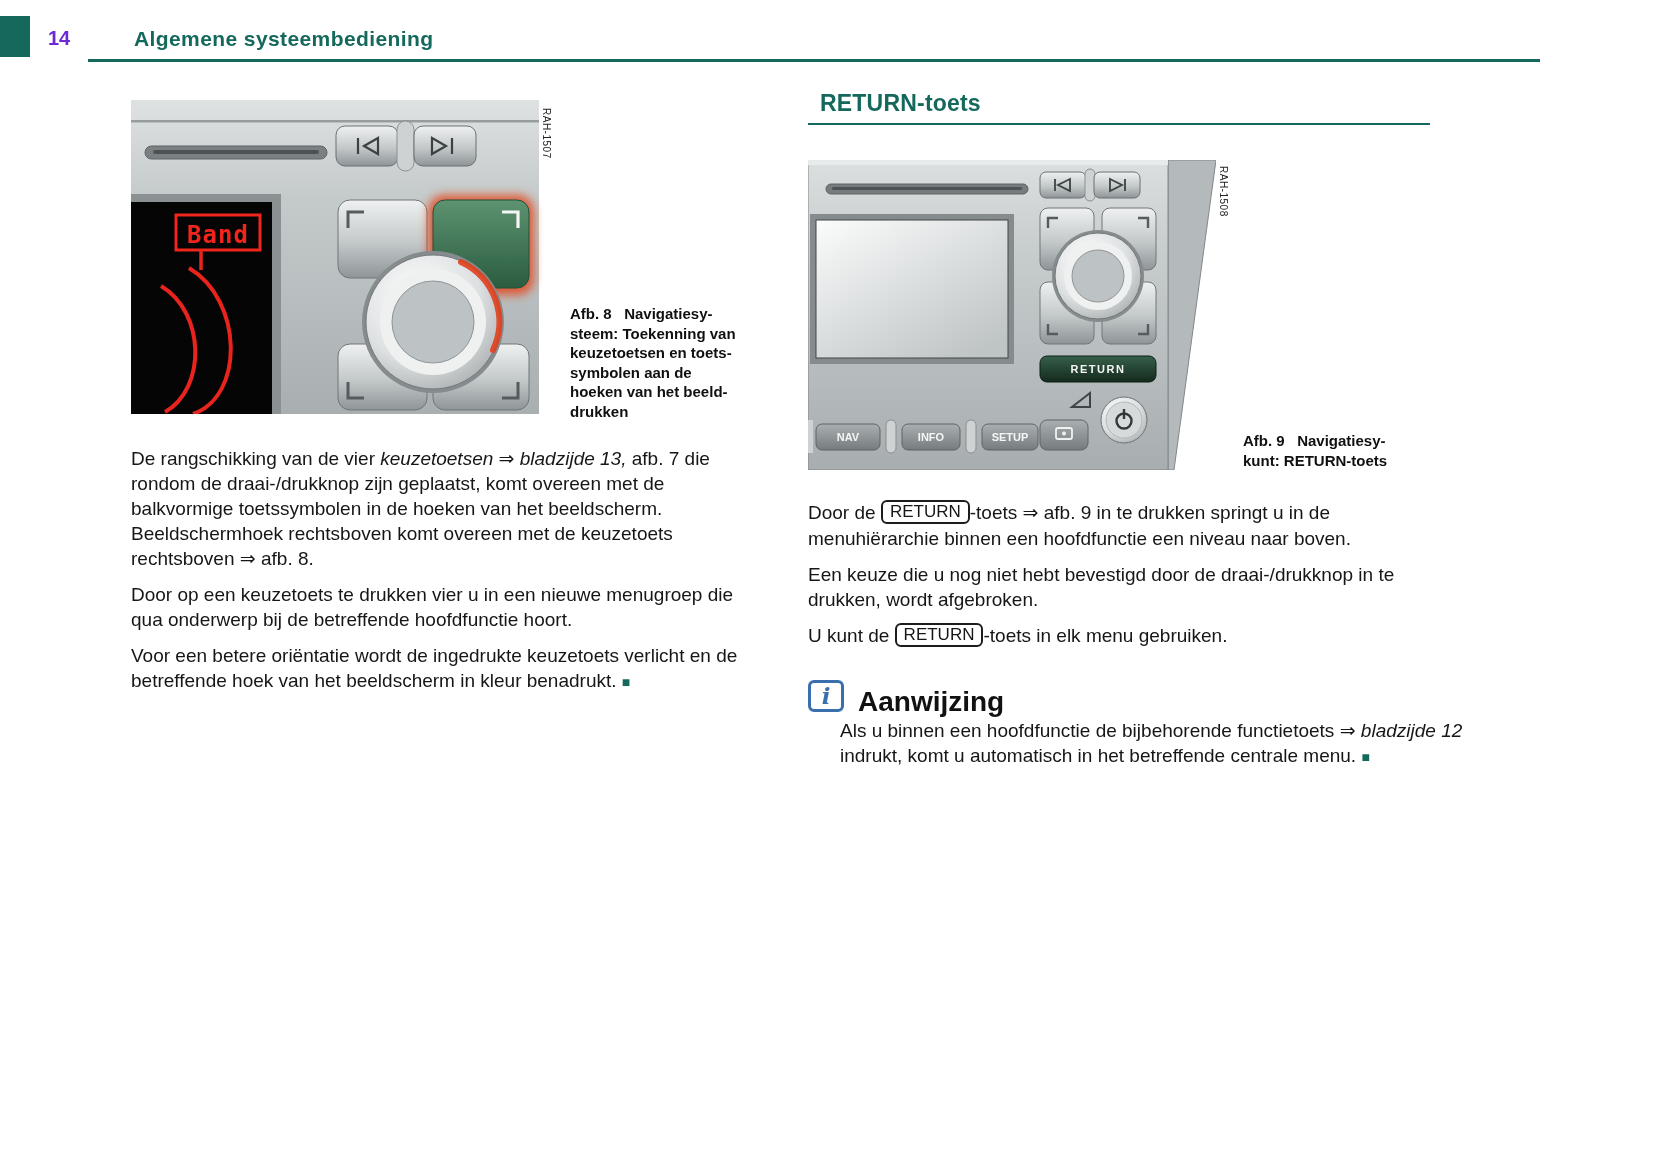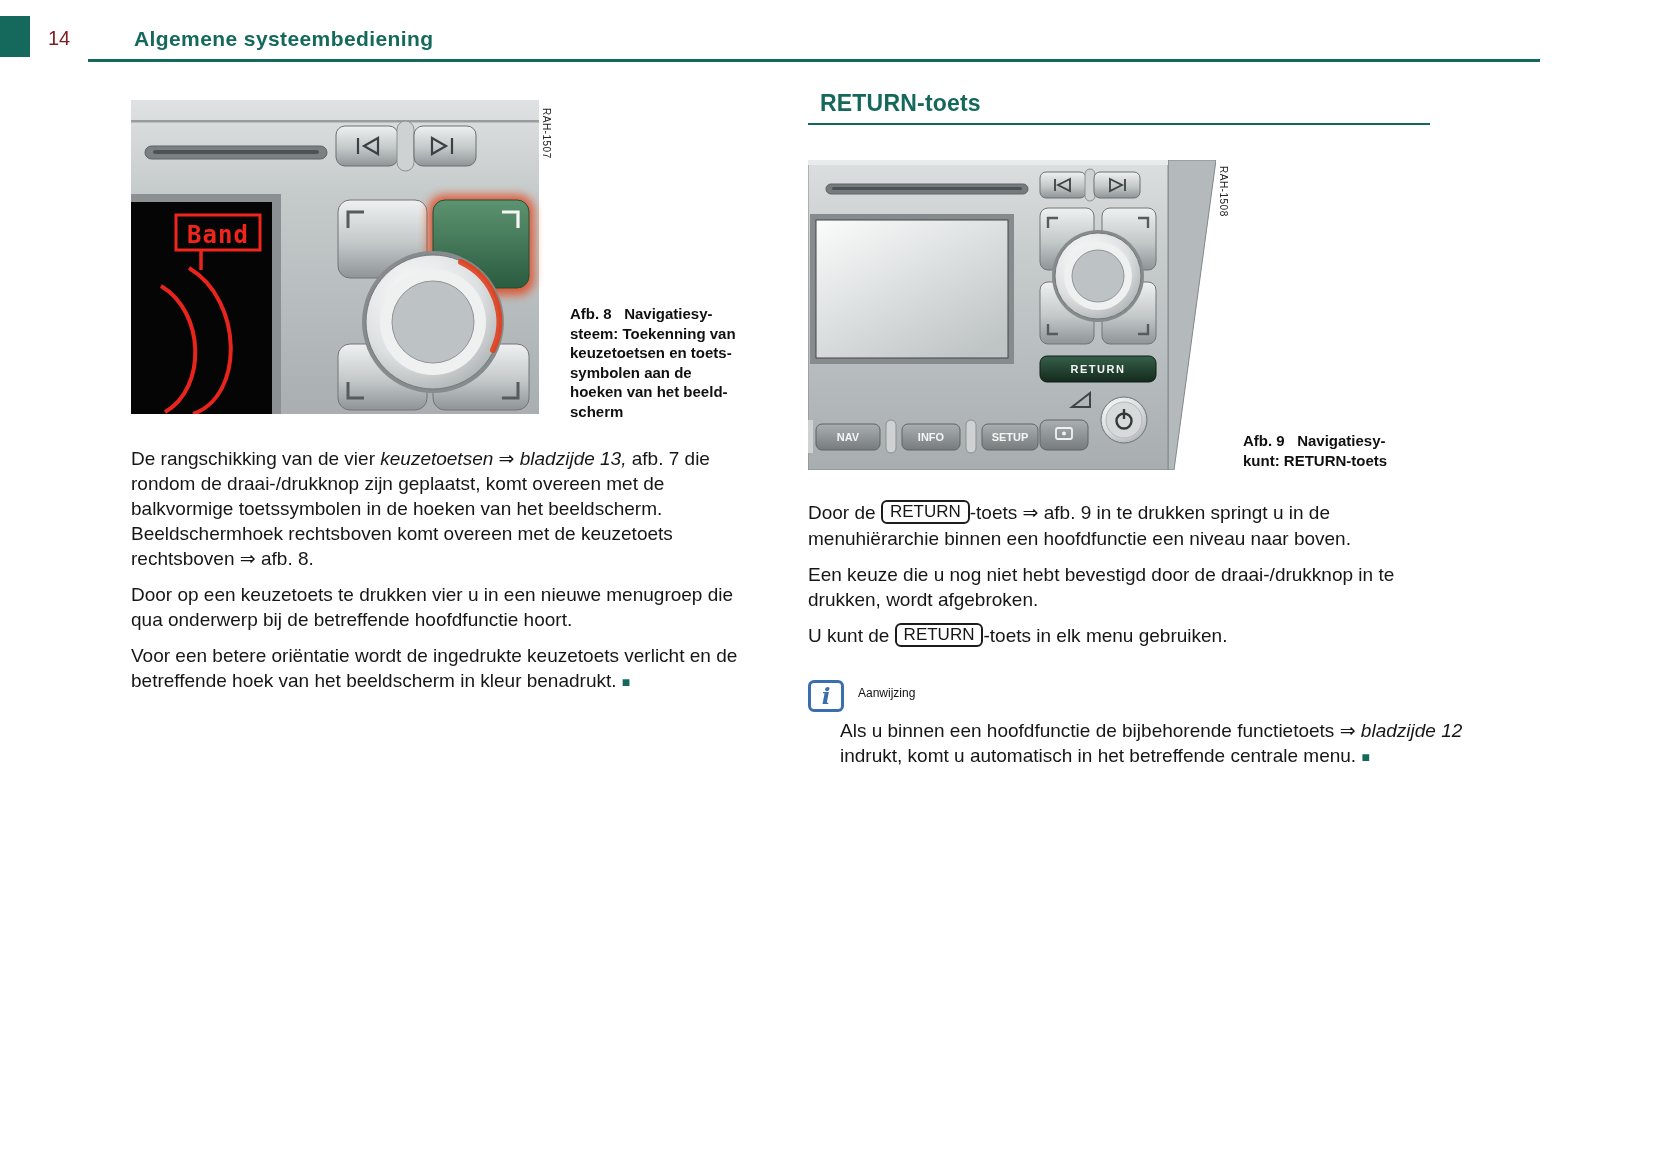--- a/index.html
+++ b/index.html
@@ -4,21 +4,21 @@
 <style>
   * { margin:0; padding:0; box-sizing:border-box; }
   html,body { background:#ffffff; }
   .page {
     --teal:#15695c;
     position:relative; width:1654px; height:1174px; background:#ffffff;
     font-family:"Liberation Sans","DejaVu Sans",sans-serif; color:#151515; overflow:hidden;
   }
   .abs { position:absolute; }
   .corner-block { left:0; top:16px; width:30px; height:41px; background:var(--teal); }
-  .page-num { left:48px; top:27px; width:46px; font-size:20px; font-weight:normal; color:#7f1d1d; }
+  .page-num { left:48px; top:27px; width:46px; font-size:20px; font-weight:bold; color:#6d28d9; }
   .page-title { left:134px; top:27px; font-size:21px; font-weight:bold; color:var(--teal); letter-spacing:.4px; }
   .header-rule { left:88px; top:59px; width:1452px; height:3px; background:var(--teal); }
 
   .fig8 { left:131px; top:100px; }
   .fig9 { left:808px; top:160px; }
 
   .caption { font-size:15px; font-weight:bold; line-height:19.5px; color:#101010; }
   .caption div { white-space:pre; }
   .cap8 { left:570px; top:297px; width:205px;margin-top:7px; }
   .cap9 { left:1243px; top:431px; width:205px; }
@@ -36,21 +36,21 @@
 
   .section-heading { left:808px; top:90px; font-size:23px; font-weight:bold; color:var(--teal); letter-spacing:.2px;margin-left:12px; }
   .section-rule { left:808px; top:123px; width:622px; height:2px; background:var(--teal); }
 
   .note-icon {
     left:808px; top:680px; width:36px; height:32px; background:#ffffff;
     border:3px solid #3a6fae; border-radius:6px; color:#3a6fae;
     font-family:"DejaVu Serif","Liberation Serif",serif; font-style:italic; font-weight:bold;
     font-size:23px; text-align:center; line-height:26px;
   }
-  .note-heading { left:858px; top:686px; font-size:12px; font-weight:normal; color:#111111; }
+  .note-heading { left:858px; top:686px; font-size:28px; font-weight:bold; color:#111111; }
   .note-text { left:808px; top:718px; width:630px; font-size:19px; line-height:25px; color:#161616;margin-left:32px; }
 </style>
 </head>
 <body>
 
 <div class="page">
 
   <div class="abs corner-block"></div>
   <div class="abs page-num">14</div>
   <div class="abs page-title">Algemene systeembediening</div>
@@ -145,21 +145,21 @@
       <path d="M 330 162 A 66 66 0 0 1 362 250" stroke="#e0401d" stroke-width="6" fill="none" stroke-linecap="round" opacity="0.9"></path>
     </g>
   </svg>
 
   <div class="abs caption cap8">
     <div>Afb. 8   Navigatiesy-</div>
     <div>steem: Toekenning van</div>
     <div>keuzetoetsen en toets-</div>
     <div>symbolen aan de</div>
     <div>hoeken van het beeld-</div>
-    <div>scherm</div>
+    <div>drukken</div>
   </div>
 
   <div class="abs col col-left">
     <p><span>De rangschikking van de vier </span><span class="it">keuzetoetsen</span><span> ⇒ </span><span class="it">bladzijde 13,</span><span> afb. 7 die rondom de draai-/drukknop zijn geplaatst, komt overeen met de balkvormige toetssymbolen in de hoeken van het beeldscherm. Beeldschermhoek rechtsboven komt overeen met de keuzetoets rechtsboven ⇒ afb. 8.</span></p>
     <p><span>Door op een keuzetoets te drukken vier u in een nieuwe menugroep die qua onderwerp bij de betreffende hoofdfunctie hoort.</span></p>
     <p><span>Voor een betere oriëntatie wordt de ingedrukte keuzetoets verlicht en de betreffende hoek van het beeldscherm in kleur benadrukt. </span><span class="endmark">■</span></p>
   </div>
 
   <div class="abs section-heading">RETURN-toets</div>
   <div class="abs section-rule"></div>

